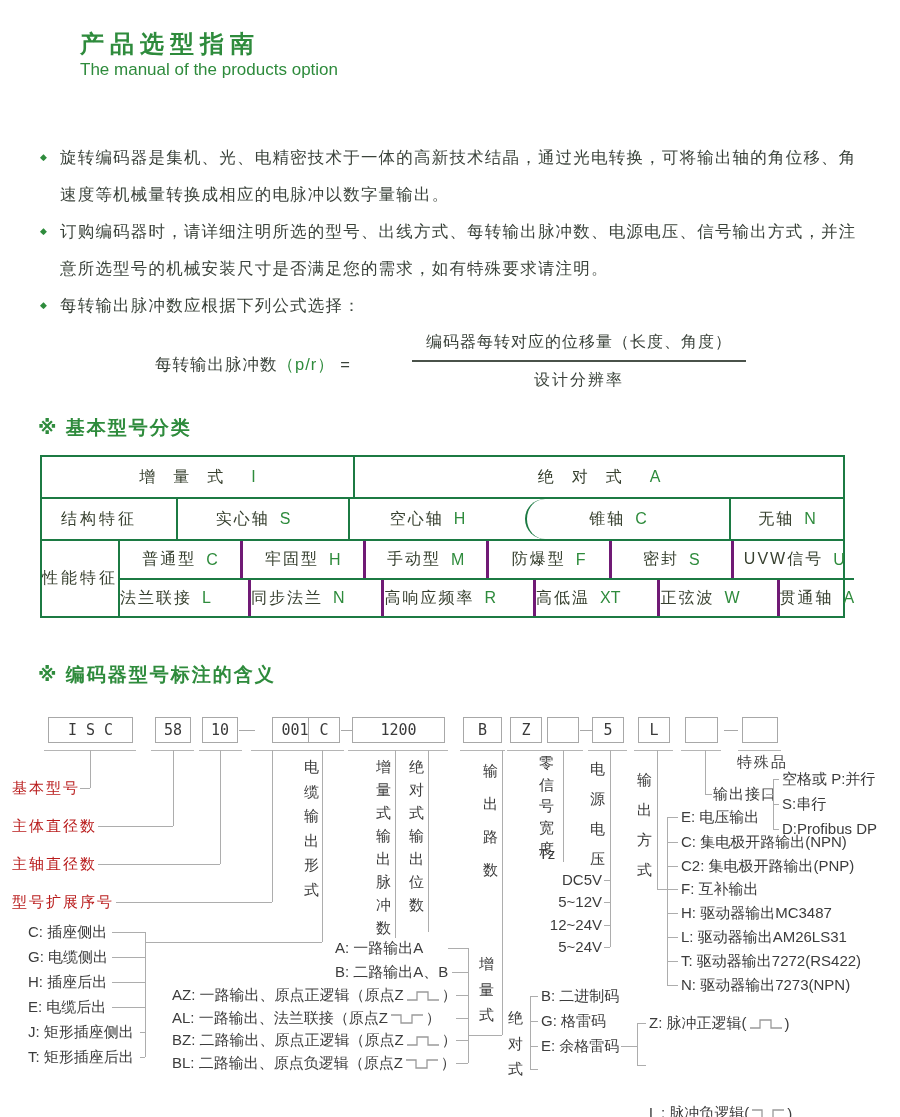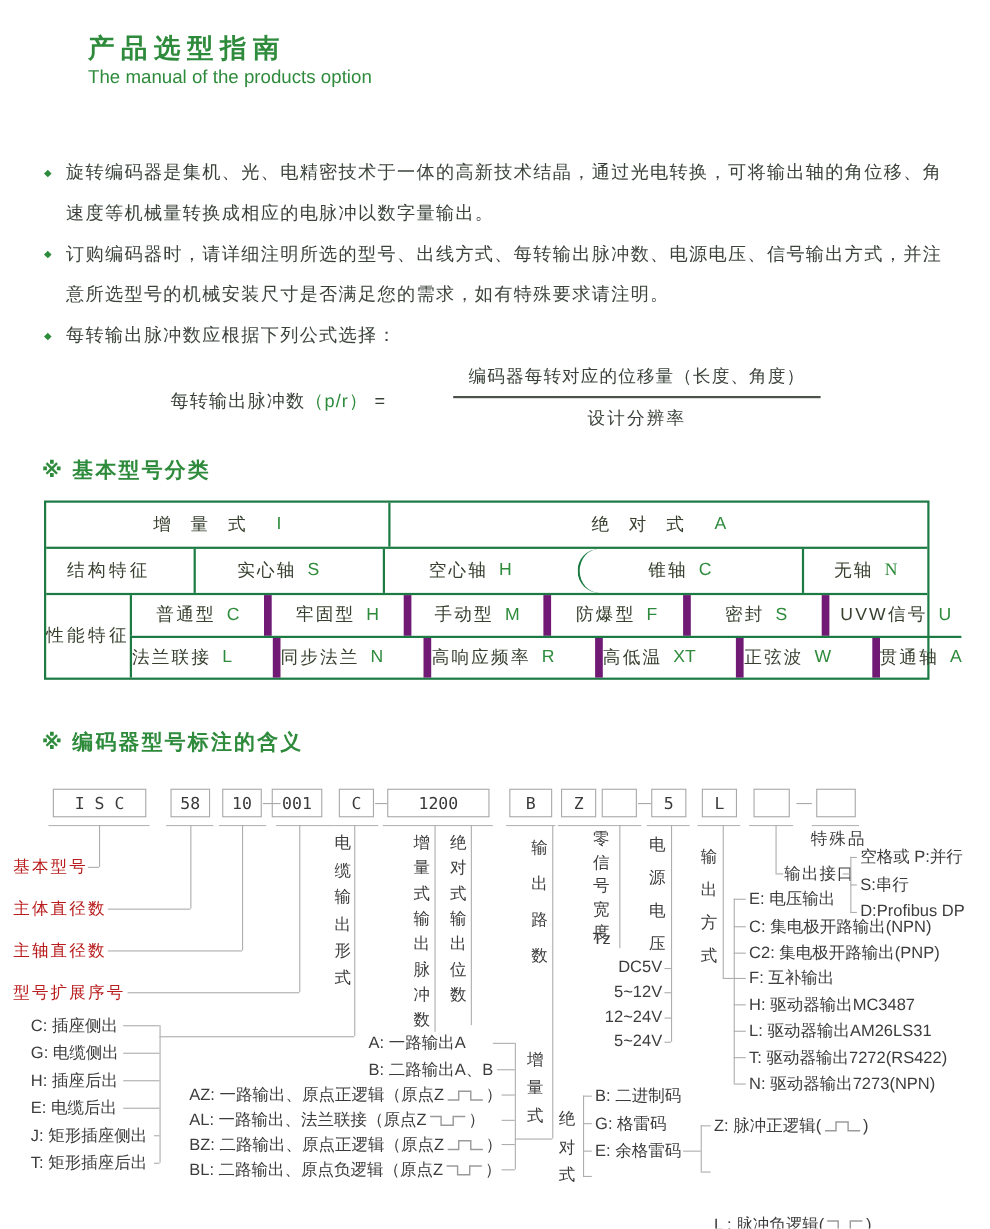--- a/index.html
+++ b/index.html
@@ -27,21 +27,21 @@
   .tcell{display:flex;align-items:center;justify-content:center;border-left:2px solid #1c7a43;
          font-size:16px;color:#37402f;box-sizing:border-box;white-space:nowrap;}
   .tcell:first-child{border-left:none;}
   .thead{letter-spacing:3px;}
   .tlabel{letter-spacing:2px;}
   .tlabel.sp{letter-spacing:18px;}
   .tcode{color:#2e8b3c;margin-left:10px;}
   .tgroup{display:flex;flex-direction:column;flex:1;}
   .tsubrow{display:flex;border-top:2px solid #1c7a43;}
   .tsubrow:first-child{border-top:none;}
-  .tsubrow .tcell{flex:1;border-left:7px solid #701a75;}
+  .tsubrow .tcell{flex:1;border-left:3px solid #701a75;}
   .tsubrow .tcell:first-child{border-left:2px solid #1c7a43;}
   
   .dg{position:absolute;left:0;top:0;width:900px;height:1117px;}
   .box{position:absolute;top:717px;height:26px;border:1px solid #a8a8a8;background:#fff;display:flex;
        align-items:center;justify-content:center;font-family:"DejaVu Sans Mono",monospace;
        font-size:15px;color:#3a3a3a;box-sizing:border-box;}
   .bunder{position:absolute;top:750px;height:1px;background:#b5b5b5;}
   .conn{position:absolute;top:730px;height:1px;background:#a8a8a8;}
   .vline{position:absolute;width:1px;background:#adadad;}
   .hline{position:absolute;height:1px;background:#adadad;}
@@ -100,21 +100,21 @@
         <span class="tcode">S</span>
       </div>
       <div class="tcell" style="width:157px;">
         <span class="tlabel">空心轴</span>
         <span class="tcode">H</span>
       </div>
       <div class="tcell" style="width:184px;border-radius:20px;">
         <span class="tlabel">锥轴</span>
         <span class="tcode">C</span>
       </div>
-      <div class="tcell" style="flex:1;font-family:Liberation Serif, serif;">
+      <div class="tcell" style="flex:1;">
         <span class="tlabel">无轴</span>
         <span class="tcode">N</span>
       </div>
     </div>
     <div class="trow" style="height:75px;">
       <div class="tcell thead" style="width:114px;text-align:right;">性能特征</div>
       <div class="tgroup">
         <div class="tsubrow" style="height:37px;">
           <div class="tcell">
               <span class="tlabel">普通型</span>
@@ -171,21 +171,21 @@
     </div>
   </div>
 
   <div class="sechead" style="left:38px;top:662px;">※ 编码器型号标注的含义</div>
 
   <div class="dg">
 
     <div class="box" style="left:48px;width:85px;">I S C</div>
     <div class="box" style="left:155px;width:36px;">58</div>
     <div class="box" style="left:202px;width:36px;">10</div>
-    <div class="box" style="left:247px;width:46px;text-align:right;">001</div>
+    <div class="box" style="left:272px;width:46px;text-align:right;">001</div>
     <div class="box" style="left:308px;width:32px;">C</div>
     <div class="box" style="left:352px;width:93px;">1200</div>
     <div class="box" style="left:463px;width:39px;">B</div>
     <div class="box" style="left:510px;width:32px;">Z</div>
     <div class="box" style="left:547px;width:32px;"></div>
     <div class="box" style="left:592px;width:32px;">5</div>
     <div class="box" style="left:638px;width:32px;">L</div>
     <div class="box" style="left:685px;width:33px;"></div>
     <div class="box" style="left:742px;width:36px;"></div>
 

